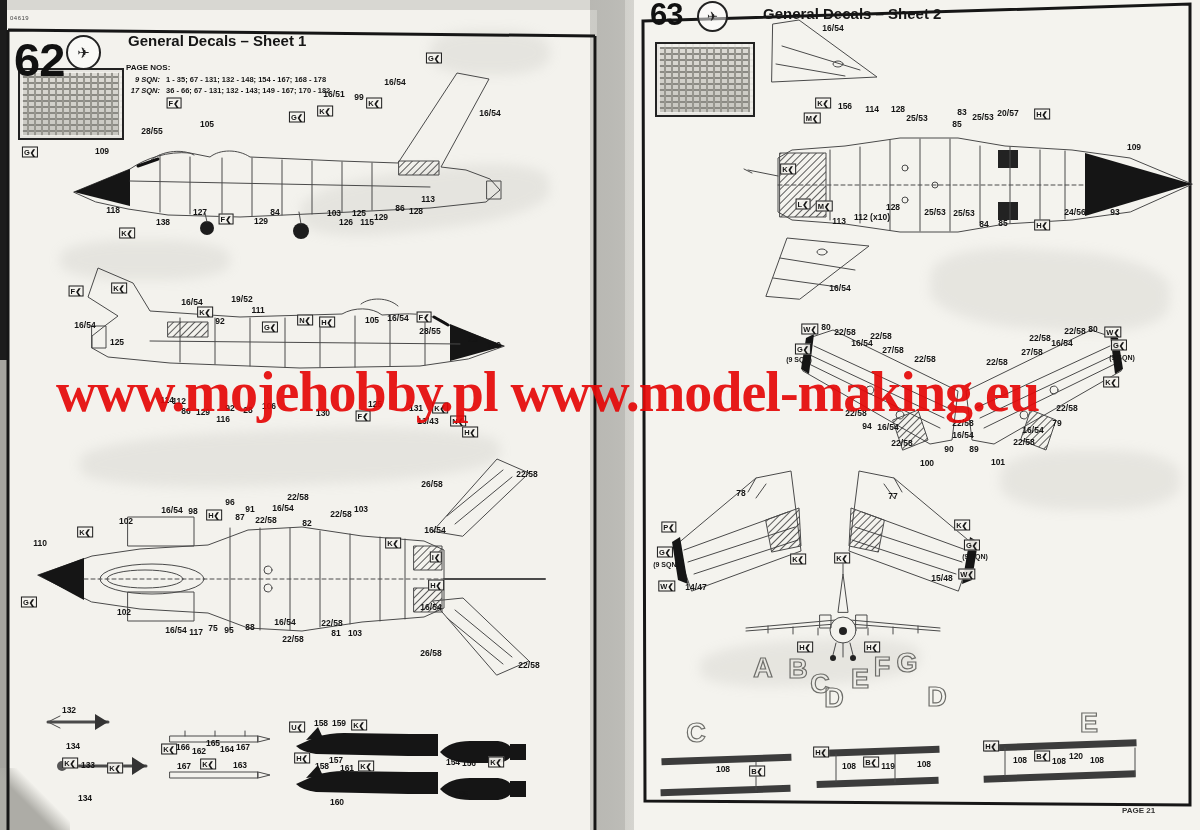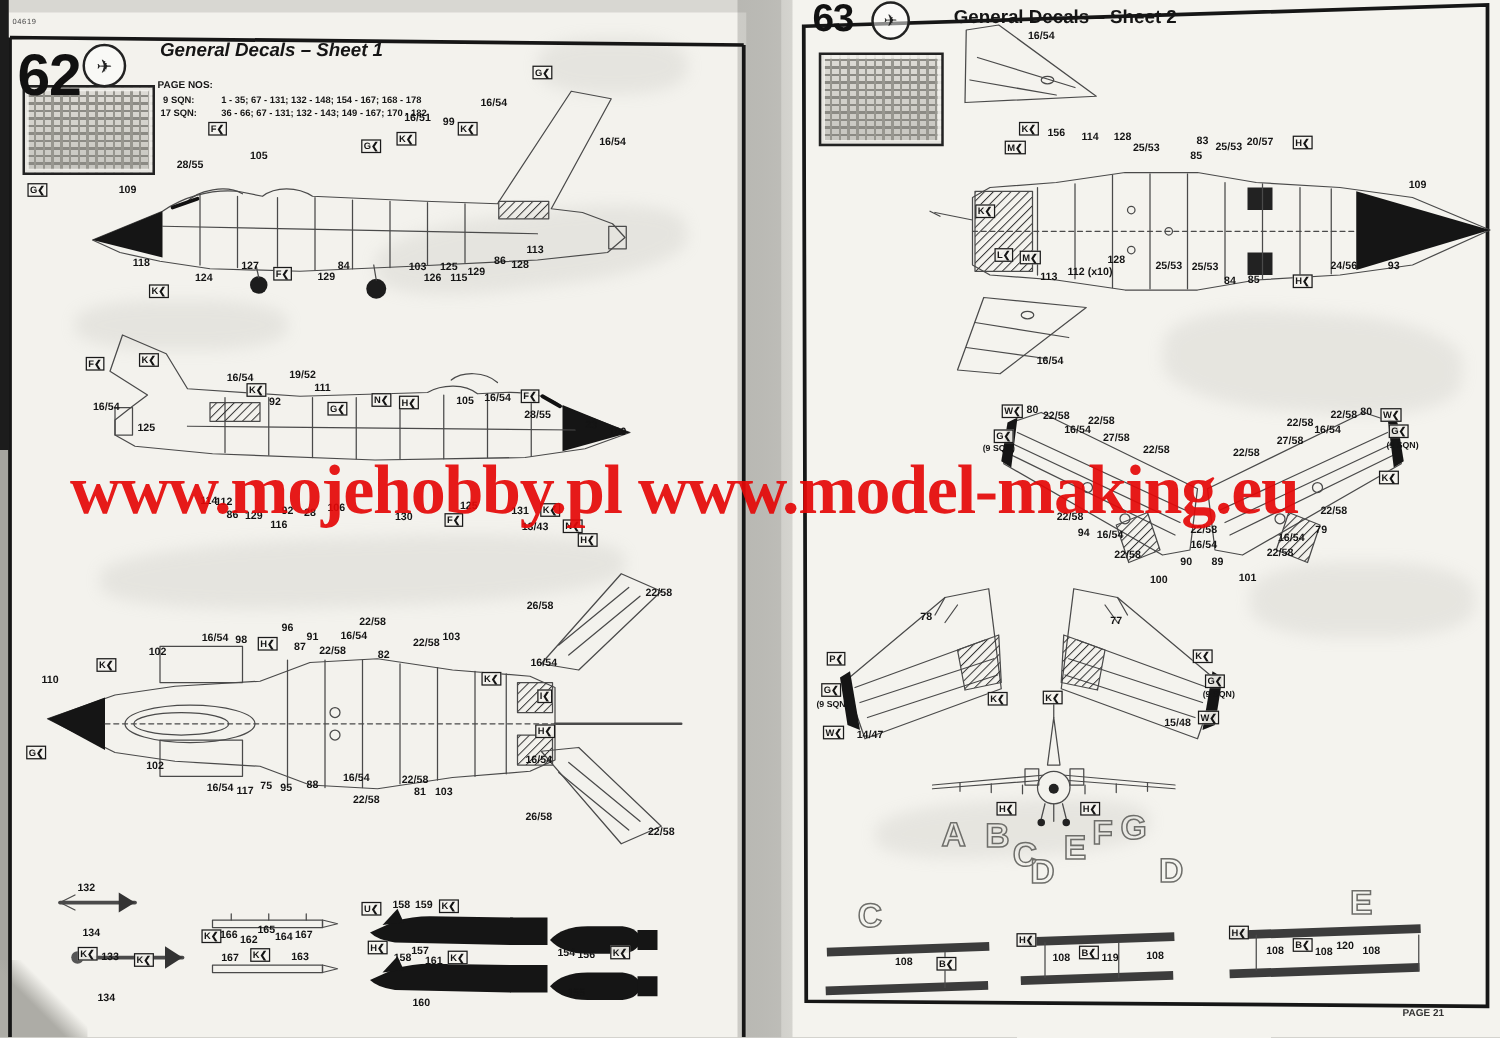--- a/index.html
+++ b/index.html
@@ -17,36 +17,36 @@
   svg#art{position:absolute;left:0;top:0;z-index:10;}
   
   .stepnum{position:absolute;font-weight:bold;color:#111;z-index:22;letter-spacing:-1px;}
   #step-left{left:14px;top:32px;font-size:47px;}
   #step-right{left:650px;top:-3px;font-size:31px;}
   .logo{position:absolute;border:2px solid #222;border-radius:50%;display:flex;align-items:center;justify-content:center;
     color:#222;background:rgba(255,255,255,.5);z-index:22;}
   #logo-left{left:66px;top:35px;width:31px;height:31px;font-size:15px;}
   #logo-right{left:697px;top:1px;width:27px;height:27px;font-size:13px;}
   .title{position:absolute;font-weight:bold;font-size:15px;color:#151515;z-index:22;}
-  #title-left{left:128px;top:32px;font-style:italic;}
+  #title-left{left:128px;top:32px;}
   #title-right{left:763px;top:5px;}
   #kitcode{position:absolute;left:10px;top:15px;font-size:6px;color:#444;z-index:22;letter-spacing:.5px;}
   #pagenum{position:absolute;left:1122px;top:806px;font-size:8px;font-weight:bold;color:#333;z-index:22;}
   .decalsheet{position:absolute;border:2px solid #222;z-index:21;
     background:
       repeating-linear-gradient(90deg,#97968f 0 2px,transparent 2px 7px),
       repeating-linear-gradient(0deg,#8b8a84 0 2px,transparent 2px 6px),
       linear-gradient(#dedcd6,#c6c5bf);
     box-shadow:inset 0 0 0 3px rgba(244,243,238,.85);}
   #decal-sheet-left{left:18px;top:68px;width:102px;height:68px;}
   #decal-sheet-right{left:655px;top:42px;width:96px;height:71px;}
   #decalnos{position:absolute;left:126px;top:63px;z-index:22;color:#151515;}
   .dn-h{font-size:8px;font-weight:bold;margin-bottom:2px;}
   .dn-l{font-size:7.5px;font-weight:bold;line-height:11px;white-space:nowrap;}
-  .dn-lab{display:inline-block;min-width:34px;text-align:center;margin-right:17px;}
+  .dn-lab{display:inline-block;min-width:34px;text-align:right;margin-right:6px;font-style:italic;}
   
   #callouts{position:absolute;left:0;top:0;width:1200px;height:830px;z-index:30;pointer-events:none;}
   .co{position:absolute;transform:translate(-50%,-50%);white-space:nowrap;}
   .co-n{font-size:8.5px;font-weight:bold;color:#141414;}
   .co-s{font-size:7px;font-weight:bold;color:#141414;}
   .co-f{font-size:7.5px;font-weight:bold;color:#141414;border:1.2px solid #1a1a1a;
     padding:0 1px;line-height:9px;background:rgba(244,243,238,.92);}
   .co-L{font-size:27px;font-weight:bold;color:rgba(255,255,255,.08);
     -webkit-text-stroke:1.2px #6e6e6a;text-stroke:1.2px #6e6e6a;}
   #watermark{position:absolute;left:56px;top:360px;z-index:50;
@@ -274,21 +274,21 @@
       <span class="co co-f" style="left: 297px; top: 117px;">G❮</span>
       <span class="co co-f" style="left: 325px; top: 111px;">K❮</span>
       <span class="co co-f" style="left: 374px; top: 103px;">K❮</span>
       <span class="co co-n" style="left: 334px; top: 94px;">16/51</span>
       <span class="co co-n" style="left: 359px; top: 97px;">99</span>
       <span class="co co-f" style="left: 434px; top: 58px;">G❮</span>
       <span class="co co-n" style="left: 395px; top: 82px;">16/54</span>
       <span class="co co-n" style="left: 490px; top: 113px;">16/54</span>
       <span class="co co-n" style="left: 113px; top: 210px;">118</span>
       <span class="co co-f" style="left: 127px; top: 233px;">K❮</span>
-      <span class="co co-n" style="left: 163px; top: 222px;">124</span>
+      <span class="co co-n" style="left: 163px; top: 222px;">138</span>
       <span class="co co-n" style="left: 200px; top: 212px;">127</span>
       <span class="co co-f" style="left: 226px; top: 219px;">F❮</span>
       <span class="co co-n" style="left: 261px; top: 221px;">129</span>
       <span class="co co-n" style="left: 275px; top: 212px;">84</span>
       <span class="co co-n" style="left: 334px; top: 213px;">103</span>
       <span class="co co-n" style="left: 346px; top: 222px;">126</span>
       <span class="co co-n" style="left: 359px; top: 213px;">125</span>
       <span class="co co-n" style="left: 367px; top: 222px;">115</span>
       <span class="co co-n" style="left: 381px; top: 217px;">129</span>
       <span class="co co-n" style="left: 400px; top: 208px;">86</span>

